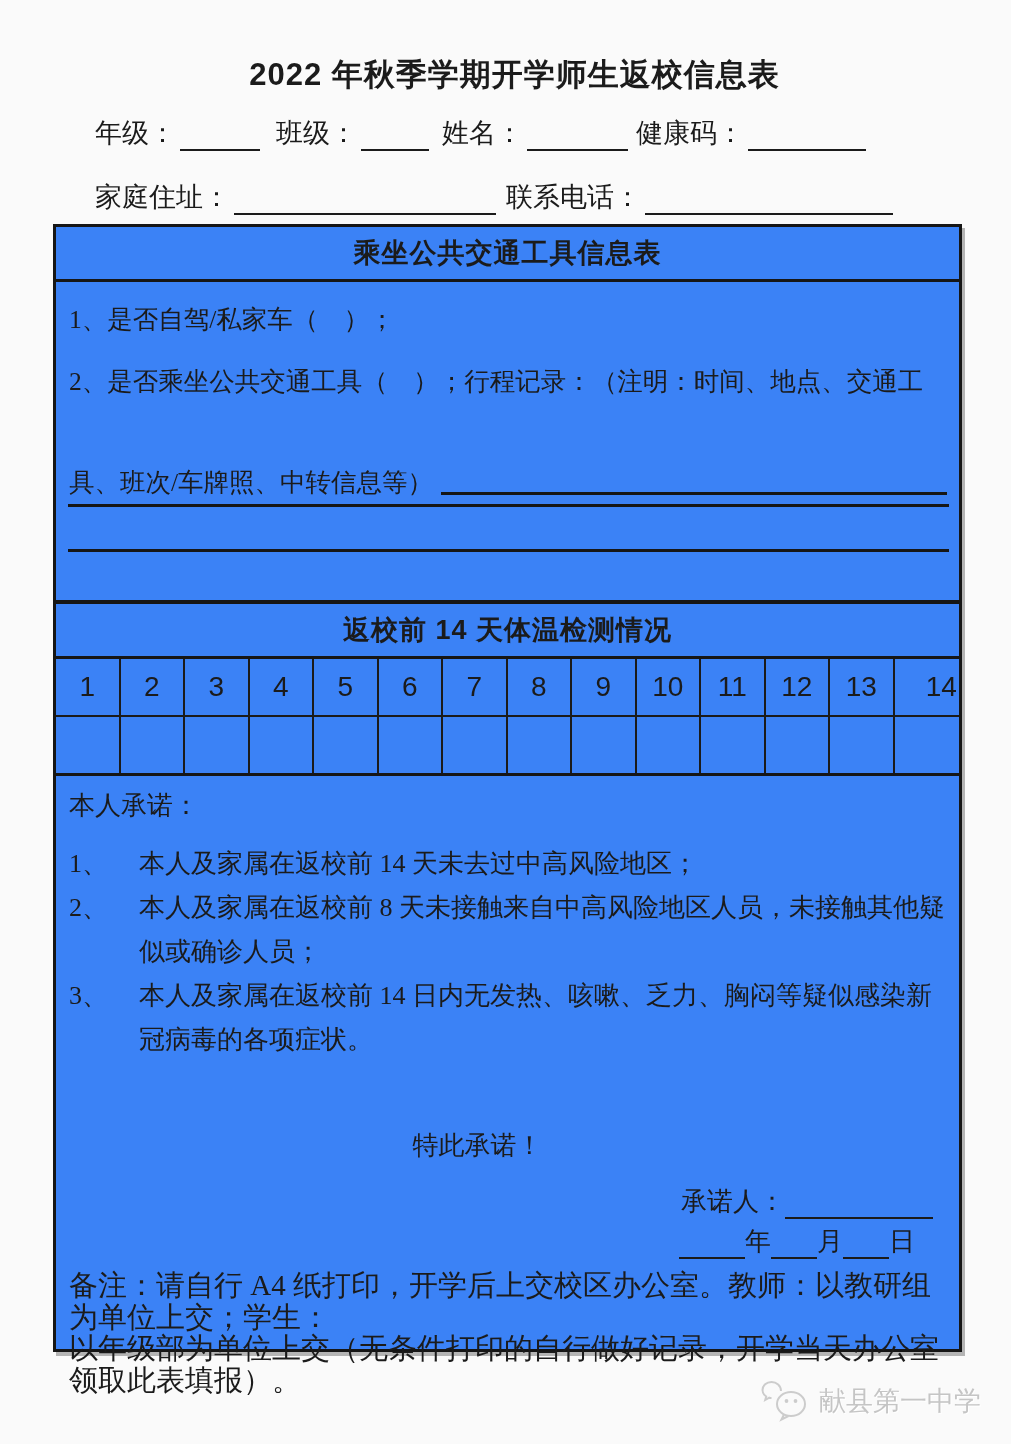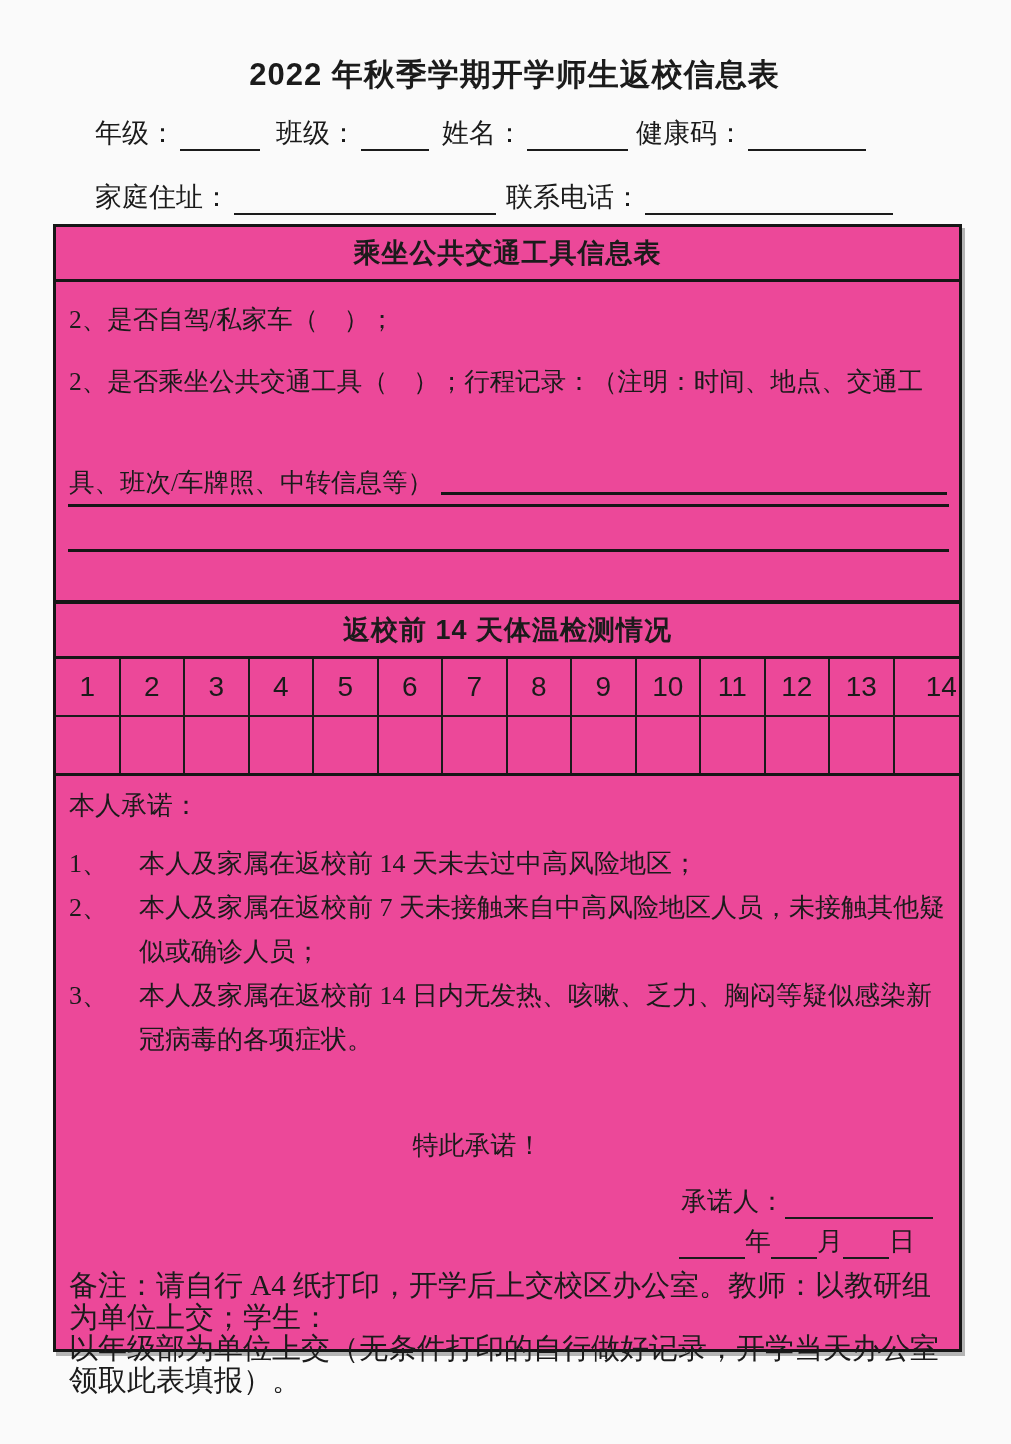--- a/index.html
+++ b/index.html
@@ -34,21 +34,21 @@
   .u-health { width:118px; }
   .u-addr   { width:262px; margin-right:10px; }
   .u-phone  { width:248px; }
   .fields-row .lbl { margin-right:4px; }
   
   .main-box {
     position:absolute; left:53px; top:224px;
     width:909px; height:1128px;
     border:3px solid #161616;
     box-shadow:3px 4px 0 rgba(0,0,0,0.28);
-    background:#ec4899;
+    background:#3b82f6;
   }
   .section-title {
     height:55px; border-bottom:3px solid #161616;
     display:flex; align-items:center; justify-content:center;
     font-family:"Liberation Sans","DejaVu Sans",sans-serif;
     font-weight:bold; font-size:27px; letter-spacing:1px;
   }
   
   .transport-body {
     position:relative; height:322px;
@@ -124,21 +124,21 @@
     <span class="u u-addr"></span>
     <span class="lbl">联系电话：</span>
     <span class="u u-phone"></span>
   </div>
 
   <div class="main-box">
 
     <div class="section-title">乘坐公共交通工具信息表</div>
 
     <div class="transport-body">
-      <div class="t-line1">2、是否自驾/私家车（　）；</div>
+      <div class="t-line1">1、是否自驾/私家车（　）；</div>
       <div class="t-line2">2、是否乘坐公共交通工具（　）；行程记录：（注明：时间、地点、交通工</div>
       <div class="t-line3">
         <span>具、班次/车牌照、中转信息等）</span>
         <span class="fill-line"></span>
       </div>
       <div class="blank-line blank-line-1"></div>
       <div class="blank-line blank-line-2"></div>
     </div>
 
     <div class="section-title">返校前 14 天体温检测情况</div>
@@ -177,21 +177,21 @@
     <div class="pledge">
       <div class="pledge-heading">本人承诺：</div>
 
       <div class="pledge-items">
         <div class="pledge-item">
           <span class="no">1、</span>
           <span class="txt">本人及家属在返校前 14 天未去过中高风险地区；</span>
         </div>
         <div class="pledge-item">
           <span class="no">2、</span>
-          <span class="txt">本人及家属在返校前 7 天未接触来自中高风险地区人员，未接触其他疑似或确诊人员；</span>
+          <span class="txt">本人及家属在返校前 8 天未接触来自中高风险地区人员，未接触其他疑似或确诊人员；</span>
         </div>
         <div class="pledge-item">
           <span class="no">3、</span>
           <span class="txt">本人及家属在返校前 14 日内无发热、咳嗽、乏力、胸闷等疑似感染新冠病毒的各项症状。</span>
         </div>
       </div>
 
       <div class="pledge-promise">特此承诺！</div>
 
       <div class="signer-row">
@@ -209,14 +209,28 @@
       </div>
 
       <div class="remark">
         <div>备注：请自行 A4 纸打印，开学后上交校区办公室。教师：以教研组为单位上交；学生：</div>
         <div>以年级部为单位上交（无条件打印的自行做好记录，开学当天办公室领取此表填报）。</div>
       </div>
     </div>
 
   </div>
 
+  <div class="footer">
+    <span>
+      <svg width="52" height="42" viewBox="0 0 52 42">
+        <g fill="none" stroke="#cccccc" stroke-width="2">
+          <path d="M21 11 C21 5.5 16.5 2 11.5 2 C6.5 2 2.5 5.5 2.5 10 C2.5 12.8 4 15 6.2 16.5 L5.2 20 L9.3 17.7 C10 17.9 10.8 18 11.5 18"></path>
+          <ellipse cx="31" cy="24" rx="14" ry="12"></ellipse>
+          <path d="M24 34.5 L21.5 39.5 L28.5 36"></path>
+        </g>
+        <circle cx="26.5" cy="21" r="1.9" fill="#cccccc"></circle>
+        <circle cx="35.5" cy="21" r="1.9" fill="#cccccc"></circle>
+      </svg>
+    </span>
+    <span>献县第一中学</span>
+  </div>
 
 </div>
 
 </body></html>

